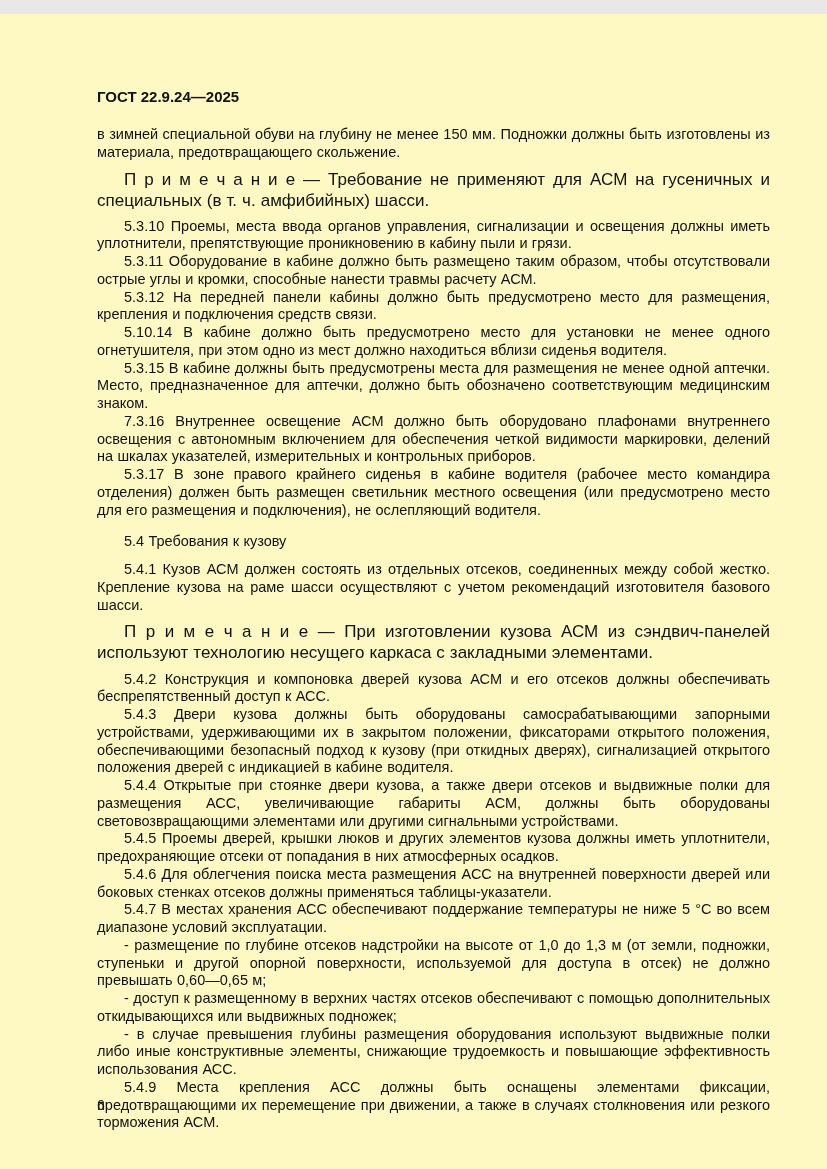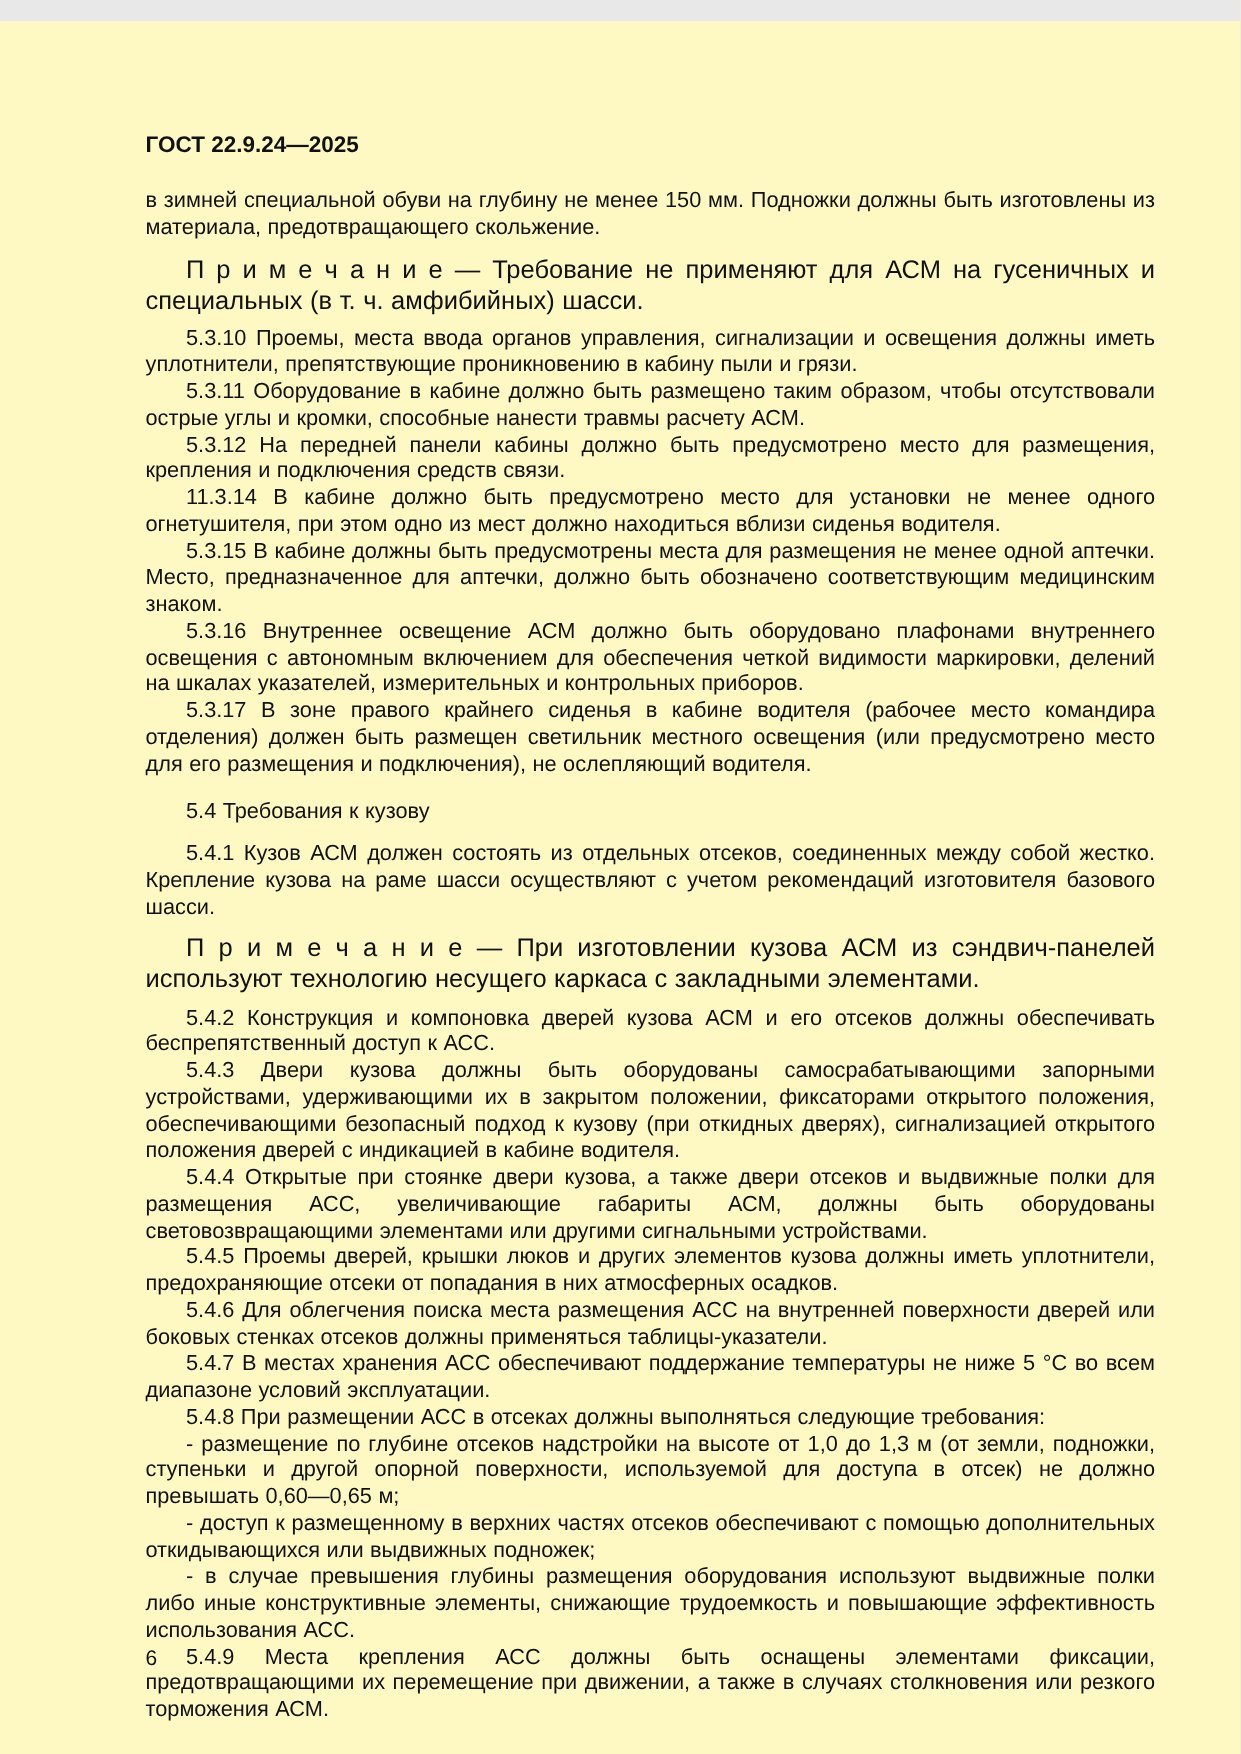--- a/index.html
+++ b/index.html
@@ -68,34 +68,33 @@
 
 <div class="page">
   <div class="doc-header">ГОСТ 22.9.24—2025</div>
 
   <div class="doc-body">
       <p class="blk continue">в зимней специальной обуви на глубину не менее 150 мм. Подножки должны быть изготовлены из материала, предотвращающего скольжение.</p>
       <p class="blk note">П р и м е ч а н и е  — Требование не применяют для АСМ на гусеничных и специальных (в т. ч. амфибийных) шасси.</p>
       <p class="blk para">5.3.10 Проемы, места ввода органов управления, сигнализации и освещения должны иметь уплотнители, препятствующие проникновению в кабину пыли и грязи.</p>
       <p class="blk para">5.3.11 Оборудование в кабине должно быть размещено таким образом, чтобы отсутствовали острые углы и кромки, способные нанести травмы расчету АСМ.</p>
       <p class="blk para">5.3.12 На передней панели кабины должно быть предусмотрено место для размещения, крепления и подключения средств связи.</p>
-      <p class="blk para">11.3.14 В кабине должно быть предусмотрено место для установки не менее одного огнетушителя, при этом одно из мест должно находиться вблизи сиденья водителя.</p>
+      <p class="blk para">5.10.14 В кабине должно быть предусмотрено место для установки не менее одного огнетушителя, при этом одно из мест должно находиться вблизи сиденья водителя.</p>
       <p class="blk para">5.3.15 В кабине должны быть предусмотрены места для размещения не менее одной аптечки. Место, предназначенное для аптечки, должно быть обозначено соответствующим медицинским знаком.</p>
-      <p class="blk para">5.3.16 Внутреннее освещение АСМ должно быть оборудовано плафонами внутреннего освещения с автономным включением для обеспечения четкой видимости маркировки, делений на шкалах указателей, измерительных и контрольных приборов.</p>
+      <p class="blk para">7.3.16 Внутреннее освещение АСМ должно быть оборудовано плафонами внутреннего освещения с автономным включением для обеспечения четкой видимости маркировки, делений на шкалах указателей, измерительных и контрольных приборов.</p>
       <p class="blk para">5.3.17 В зоне правого крайнего сиденья в кабине водителя (рабочее место командира отделения) должен быть размещен светильник местного освещения (или предусмотрено место для его размещения и подключения), не ослепляющий водителя.</p>
       <p class="blk heading">5.4 Требования к кузову</p>
       <p class="blk para">5.4.1 Кузов АСМ должен состоять из отдельных отсеков, соединенных между собой жестко. Крепление кузова на раме шасси осуществляют с учетом рекомендаций изготовителя базового шасси.</p>
       <p class="blk note">П р и м е ч а н и е  — При изготовлении кузова АСМ из сэндвич-панелей используют технологию несущего каркаса с закладными элементами.</p>
       <p class="blk para">5.4.2 Конструкция и компоновка дверей кузова АСМ и его отсеков должны обеспечивать беспрепятственный доступ к АСС.</p>
       <p class="blk para">5.4.3 Двери кузова должны быть оборудованы самосрабатывающими запорными устройствами, удерживающими их в закрытом положении, фиксаторами открытого положения, обеспечивающими безопасный подход к кузову (при откидных дверях), сигнализацией открытого положения дверей с индикацией в кабине водителя.</p>
       <p class="blk para">5.4.4 Открытые при стоянке двери кузова, а также двери отсеков и выдвижные полки для размещения АСС, увеличивающие габариты АСМ, должны быть оборудованы световозвращающими элементами или другими сигнальными устройствами.</p>
       <p class="blk para">5.4.5 Проемы дверей, крышки люков и других элементов кузова должны иметь уплотнители, предохраняющие отсеки от попадания в них атмосферных осадков.</p>
       <p class="blk para">5.4.6 Для облегчения поиска места размещения АСС на внутренней поверхности дверей или боковых стенках отсеков должны применяться таблицы-указатели.</p>
       <p class="blk para">5.4.7 В местах хранения АСС обеспечивают поддержание температуры не ниже 5 °С во всем диапазоне условий эксплуатации.</p>
-      <p class="blk para">5.4.8 При размещении АСС в отсеках должны выполняться следующие требования:</p>
       <p class="blk list">- размещение по глубине отсеков надстройки на высоте от 1,0 до 1,3 м (от земли, подножки, ступеньки и другой опорной поверхности, используемой для доступа в отсек) не должно превышать 0,60—0,65 м;</p>
       <p class="blk list">- доступ к размещенному в верхних частях отсеков обеспечивают с помощью дополнительных откидывающихся или выдвижных подножек;</p>
       <p class="blk list">- в случае превышения глубины размещения оборудования используют выдвижные полки либо иные конструктивные элементы, снижающие трудоемкость и повышающие эффективность использования АСС.</p>
       <p class="blk para">5.4.9 Места крепления АСС должны быть оснащены элементами фиксации, предотвращающими их перемещение при движении, а также в случаях столкновения или резкого торможения АСМ.</p>
     </div>
 
   <div class="page-number">6</div>
 </div>
 
 </body></html>

